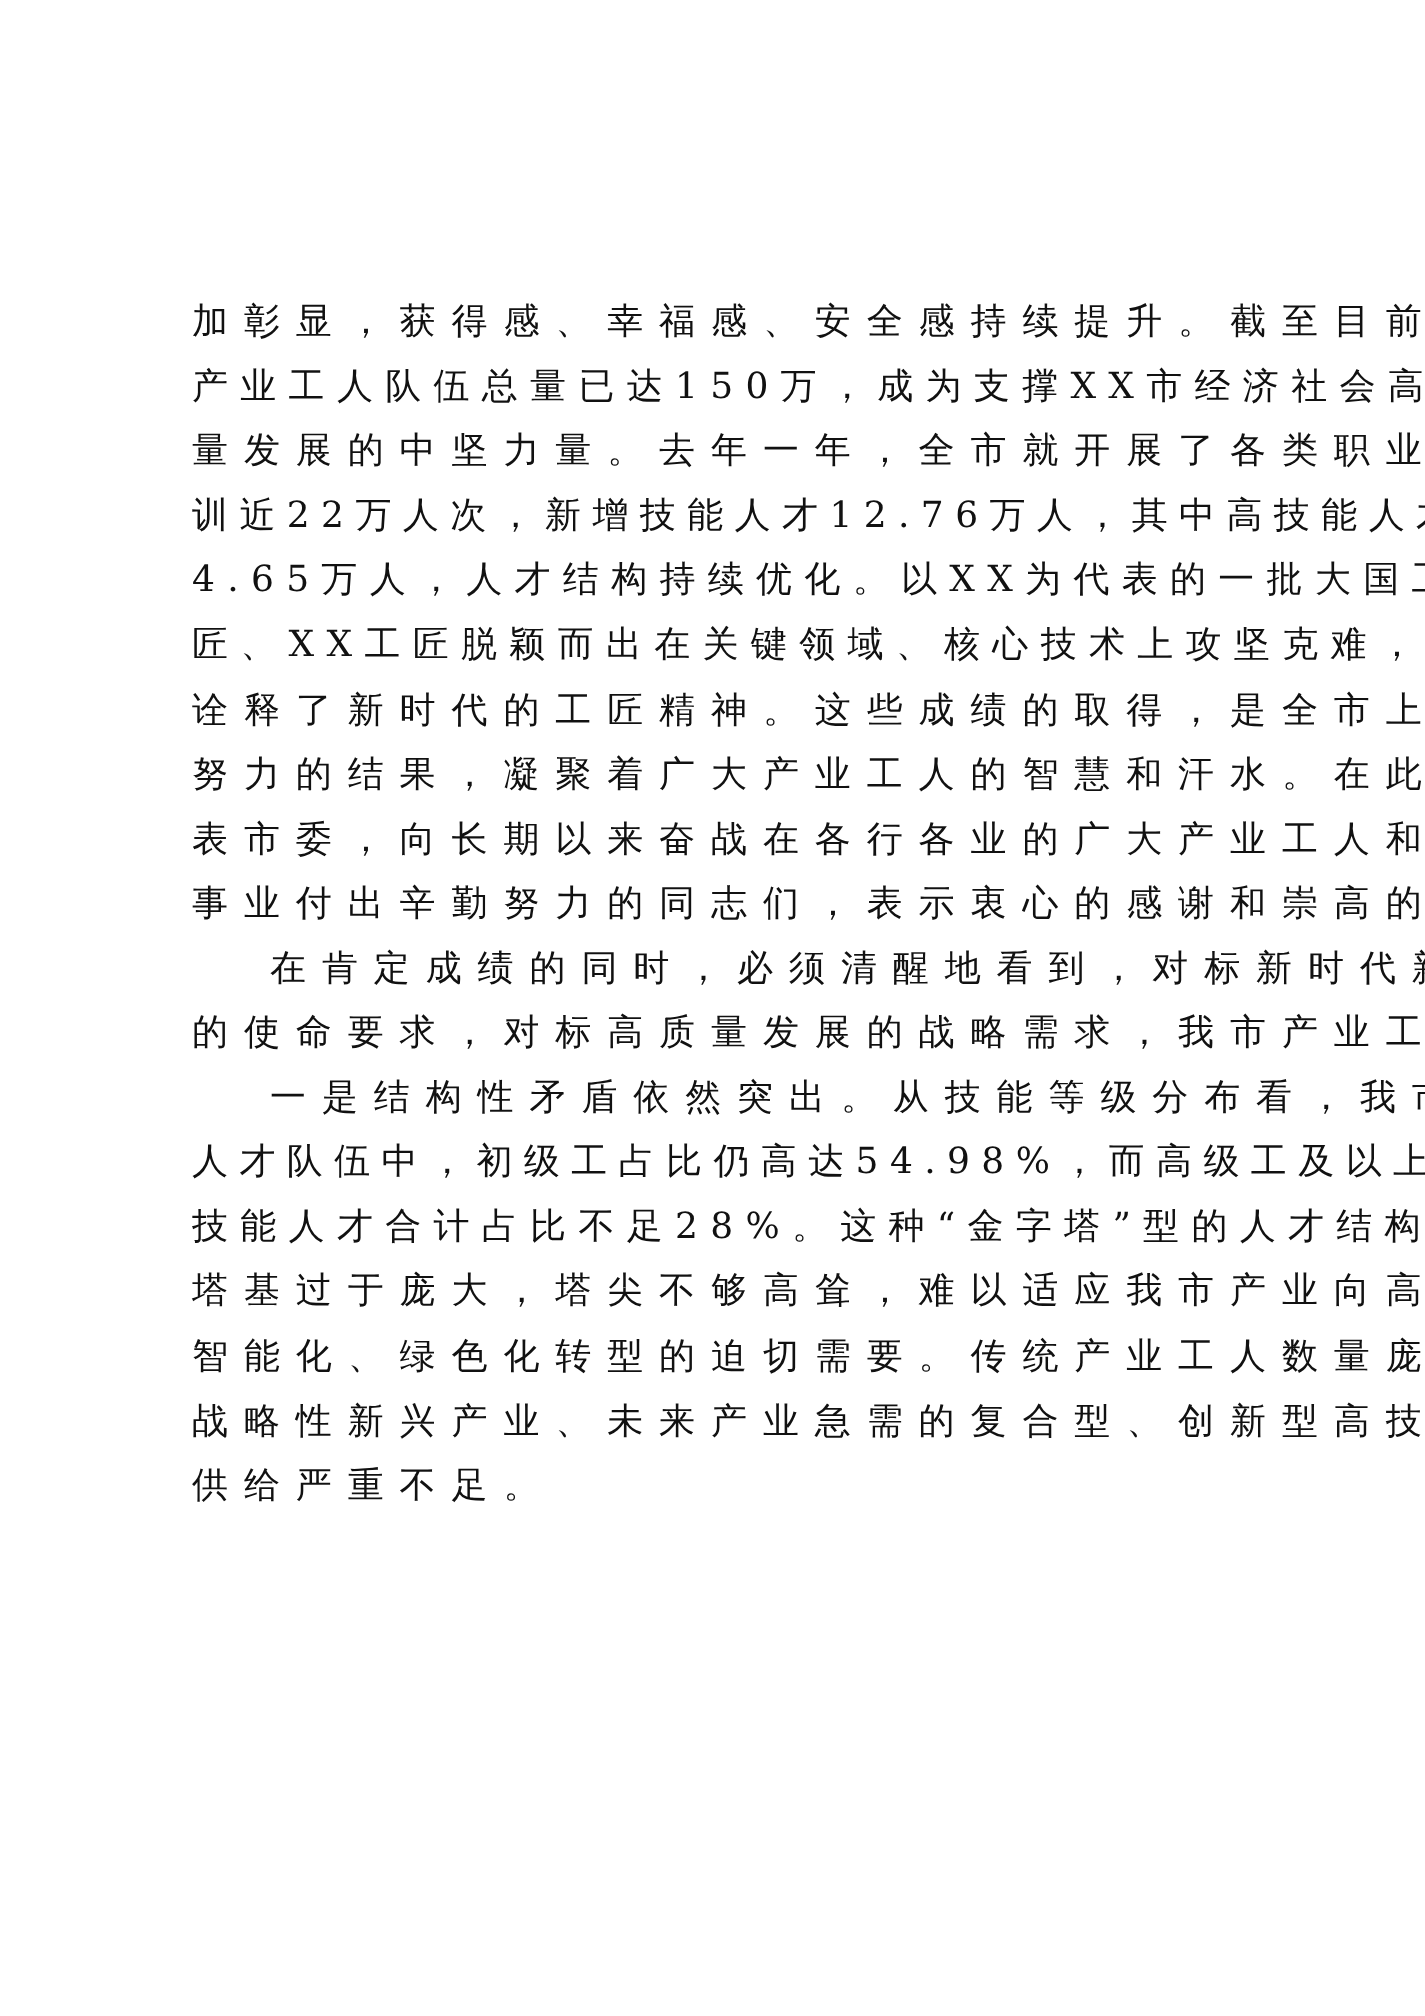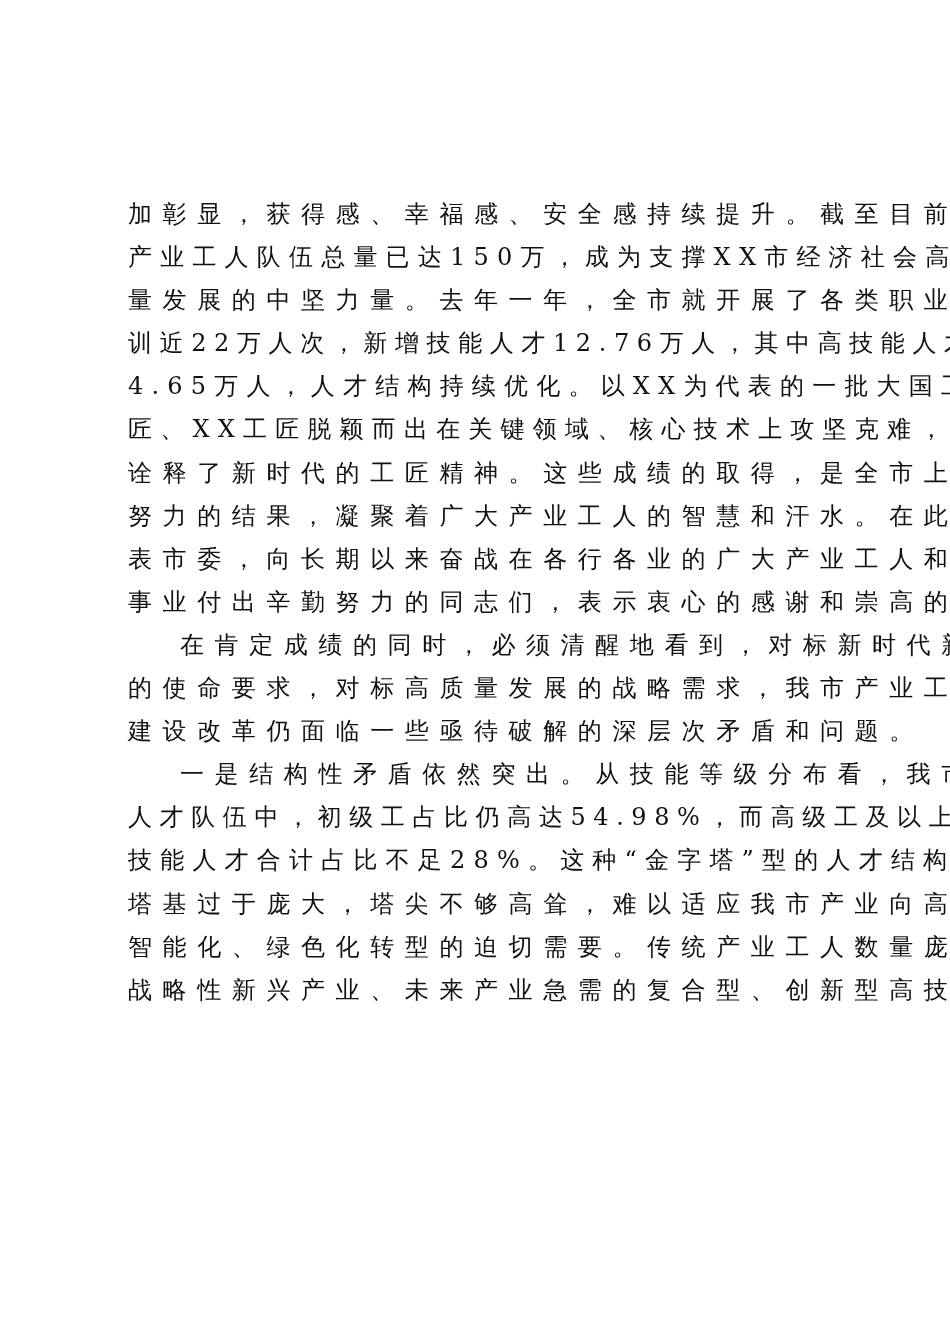--- a/index.html
+++ b/index.html
@@ -62,26 +62,26 @@
       <span class="line tight">匠、XX工匠脱颖而出在关键领域、核心技术上攻坚克难，生动</span>
       <span class="line">诠释了新时代的工匠精神。这些成绩的取得，是全市上下共同</span>
       <span class="line">努力的结果，凝聚着广大产业工人的智慧和汗水。在此，我代</span>
       <span class="line">表市委，向长期以来奋战在各行各业的广大产业工人和为改革</span>
       <span class="line">事业付出辛勤努力的同志们，表示衷心的感谢和崇高的敬意！</span>
     </div>
 
     <div>
       <span class="line indent">在肯定成绩的同时，必须清醒地看到，对标新时代新征程</span>
       <span class="line">的使命要求，对标高质量发展的战略需求，我市产业工人队伍</span>
-      <span class="line">建设改革仍面临一些亟待破解的深层次矛盾和问题。</span>
     </div>
 
     <div>
       <span class="line indent">一是结构性矛盾依然突出。从技能等级分布看，我市技能</span>
       <span class="line tighter">人才队伍中，初级工占比仍高达54.98%，而高级工及以上的高</span>
       <span class="line tight">技能人才合计占比不足28%。这种“金字塔”型的人才结构，</span>
       <span class="line">塔基过于庞大，塔尖不够高耸，难以适应我市产业向高端化、</span>
       <span class="line">智能化、绿色化转型的迫切需要。传统产业工人数量庞大，而</span>
       <span class="line">战略性新兴产业、未来产业急需的复合型、创新型高技能人才</span>
+      <span class="line">供给严重不足。</span>
     </div>
 
   </div>
 </div>
 
 </body></html>

